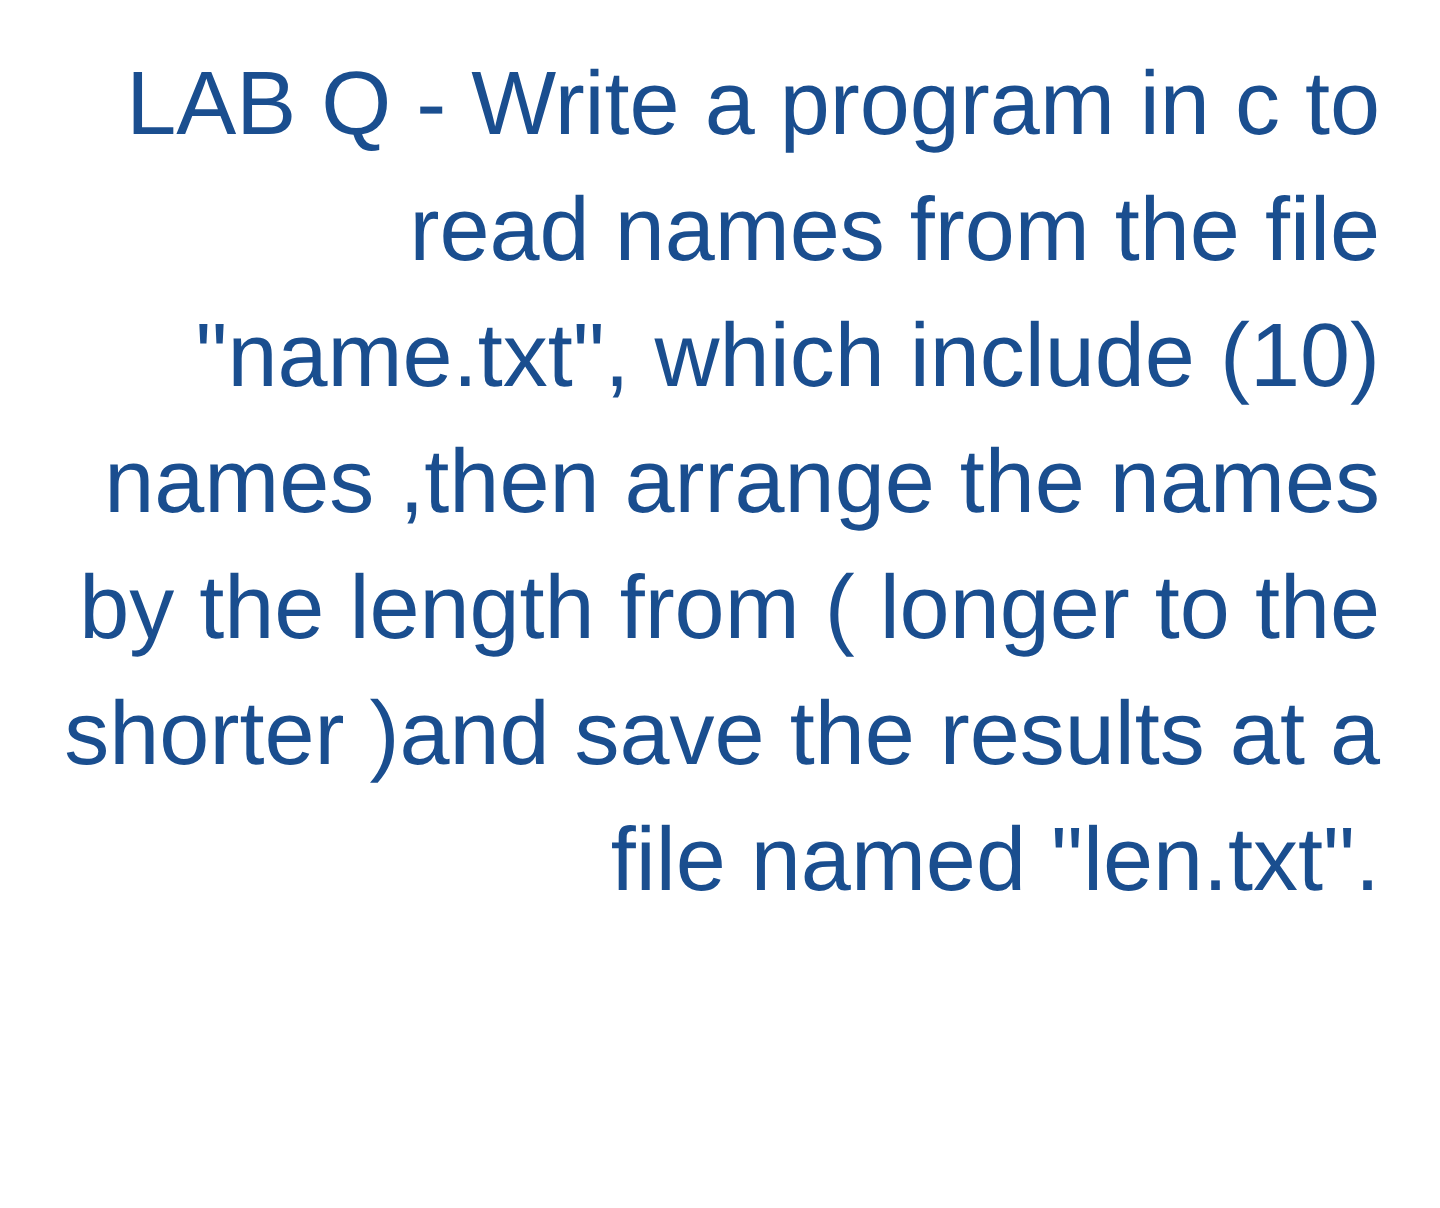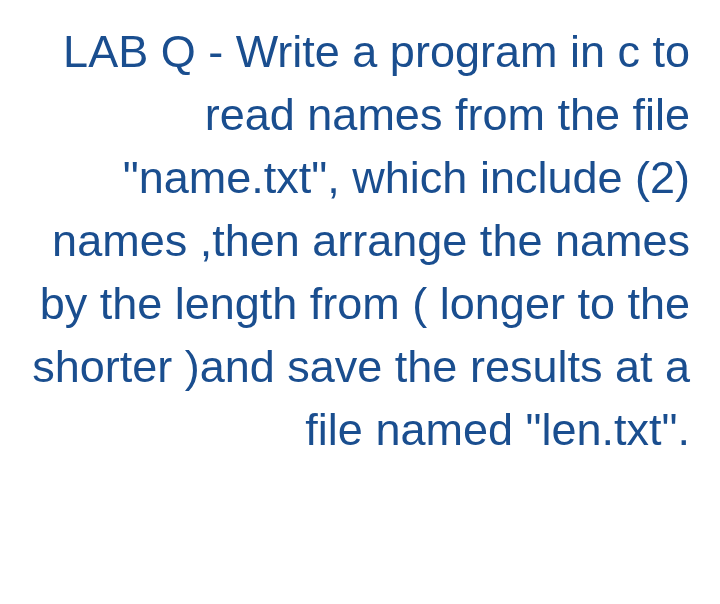--- a/index.html
+++ b/index.html
@@ -19,13 +19,13 @@
       color: #1a4e8f;
       font-size: 45px;
       line-height: 1.4;
       text-align: right;
       font-weight: 400;
     }
   </style>
 </head>
 <body>
 
-<div class="question-text">LAB Q - Write a program in c to read names from the file "name.txt", which include (2) names ,then arrange the names by the length from ( longer to the shorter )and save the results at a file named "len.txt".</div>
+<div class="question-text">LAB Q - Write a program in c to read names from the file "name.txt", which include (10) names ,then arrange the names by the length from ( longer to the shorter )and save the results at a file named "len.txt".</div>
 
 </body></html>

